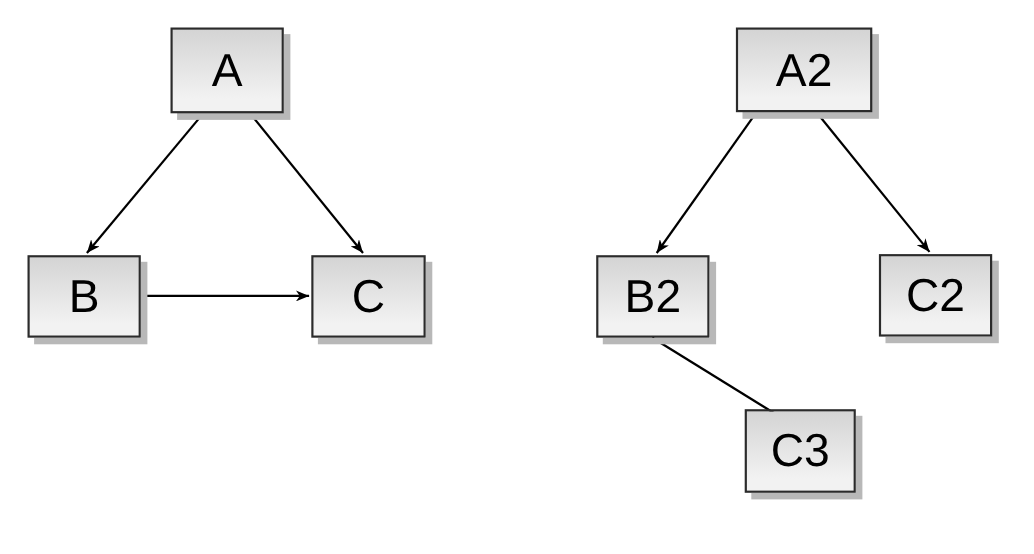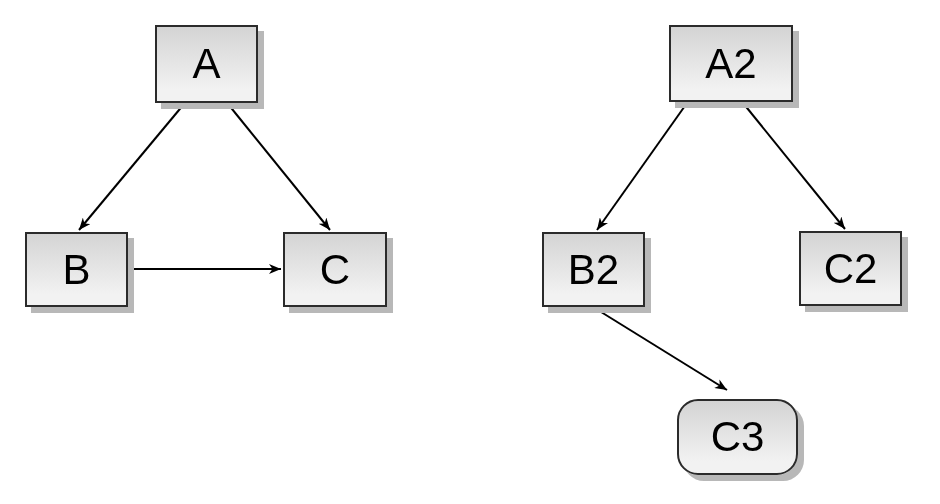--- a/index.html
+++ b/index.html
@@ -75,17 +75,17 @@
       </div>
       <div class="node" style="left: 669px; top: 25px; width: 124px; height: 77px;">
         <span class="node-label">A2</span>
       </div>
       <div class="node" style="left: 542px; top: 232px; width: 103px; height: 75px;">
         <span class="node-label">B2</span>
       </div>
       <div class="node" style="left: 799px; top: 231px; width: 103px; height: 75px;">
         <span class="node-label">C2</span>
       </div>
-      <div class="node" style="left: 677px; top: 399px; width: 121px; height: 76px; border-radius: 21px;">
+      <div class="node" style="left: 677px; top: 372px; width: 101px; height: 76px;">
         <span class="node-label">C3</span>
       </div>
     </div>
 </div>
 
 </body></html>

